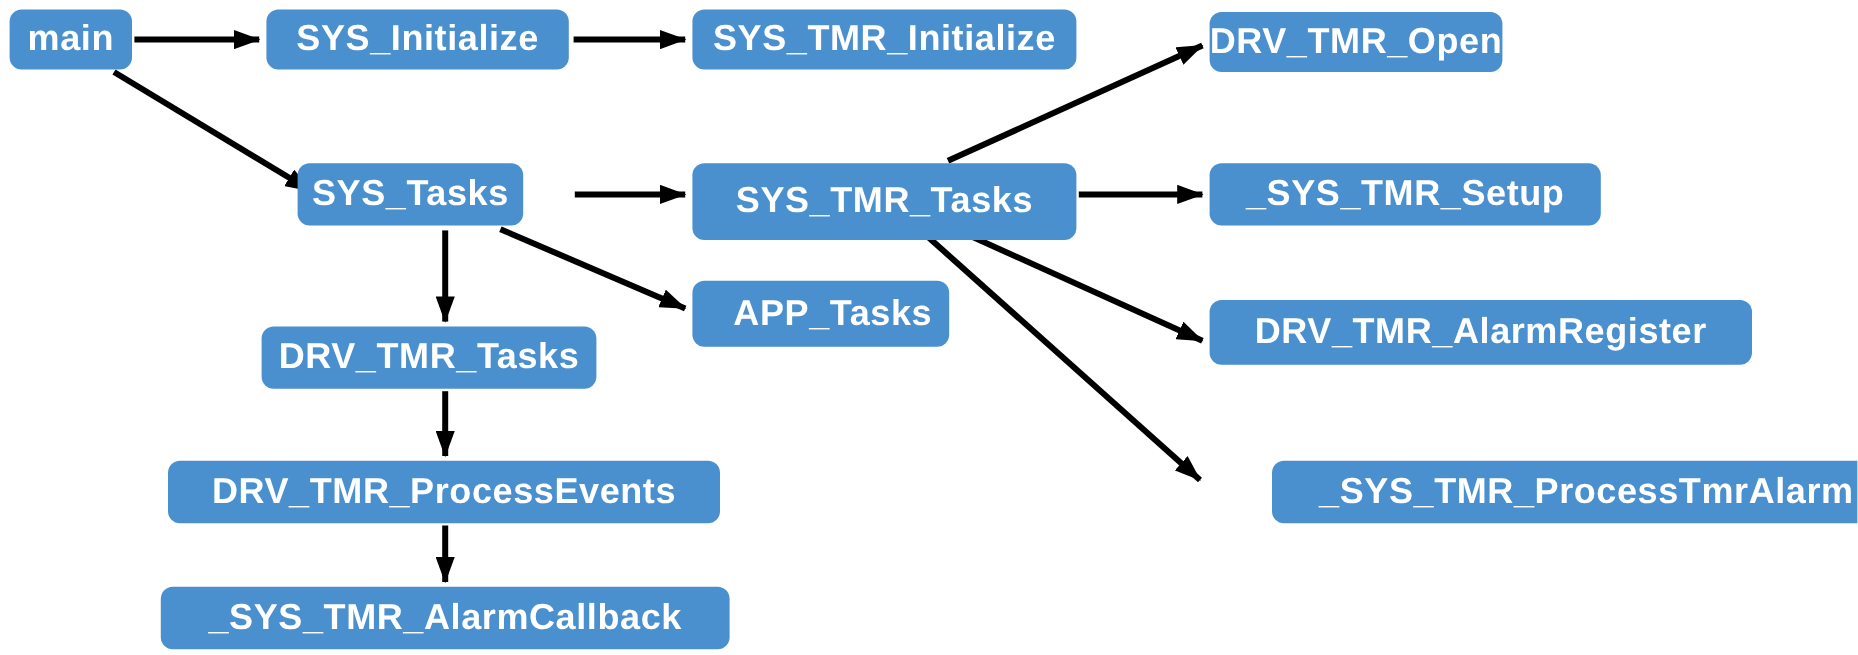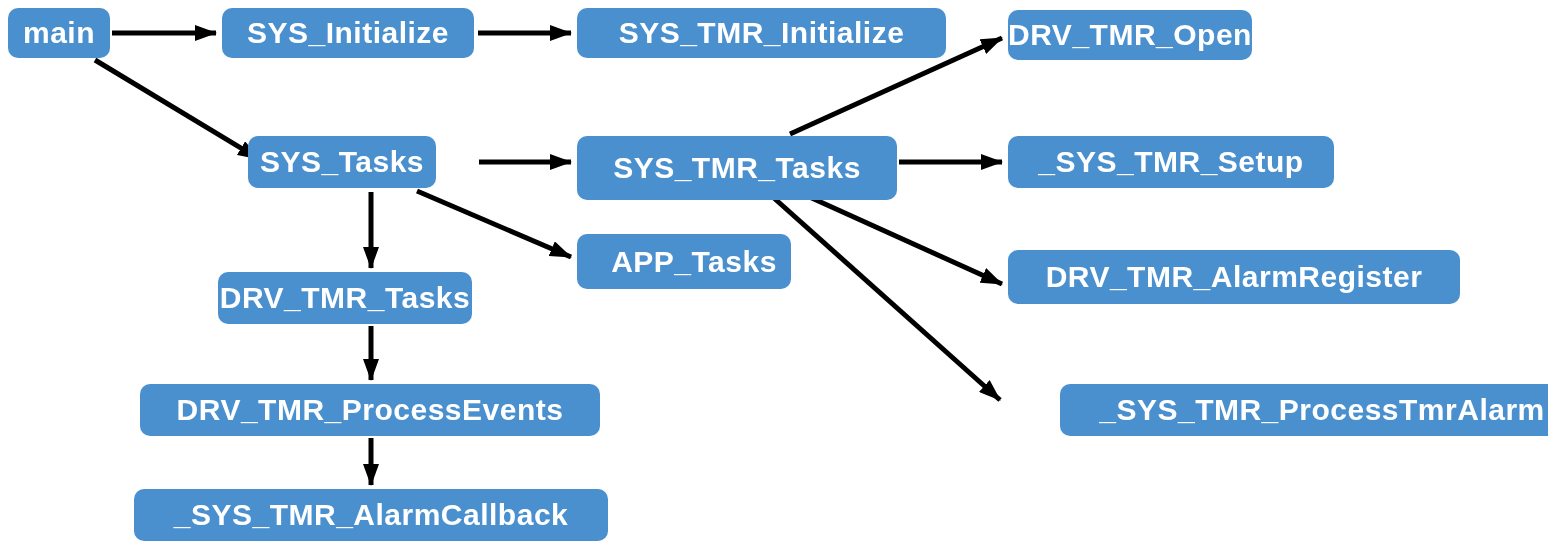--- a/index.html
+++ b/index.html
@@ -61,33 +61,33 @@
     <line x1="794" y1="190" x2="1002" y2="284" stroke="#000000" stroke-width="5" marker-end="url(#arrow)"></line>
     <line x1="765" y1="190" x2="1000" y2="400" stroke="#000000" stroke-width="5" marker-end="url(#arrow)"></line>
     <line x1="371" y1="326" x2="371" y2="380" stroke="#000000" stroke-width="5" marker-end="url(#arrow)"></line>
     <line x1="371" y1="438" x2="371" y2="485" stroke="#000000" stroke-width="5" marker-end="url(#arrow)"></line>
   </svg>
 
   <div class="node" style="left:8px;   top:8px;   width:102px; height:50px;">main</div>
 
   <div class="node" style="left:222px; top:8px;   width:252px; height:50px;">SYS_Initialize</div>
 
-  <div class="node" style="left:577px; top:8px;   width:369px; height:50px;">SYS_TMR_Initialize</div>
+  <div class="node" style="left:577px; top:8px;   width:320px; height:50px;">SYS_TMR_Initialize</div>
 
   <div class="node" style="left:1008px; top:10px; width:244px; height:50px;">DRV_TMR_Open</div>
 
   <div class="node" style="left:248px; top:136px; width:188px; height:52px;text-align:right;">SYS_Tasks</div>
 
   <div class="node" style="left:577px; top:136px; width:320px; height:64px;">SYS_TMR_Tasks</div>
 
   <div class="node" style="left:1008px; top:136px; width:326px; height:52px;">_SYS_TMR_Setup</div>
 
   <div class="node" style="left:577px; top:234px; width:214px; height:55px;padding-left:20px;">APP_Tasks</div>
 
-  <div class="node" style="left:218px; top:272px; width:254px; height:52px;">DRV_TMR_Tasks</div>
+  <div class="node" style="left:218px; top:272px; width:279px; height:52px;">DRV_TMR_Tasks</div>
 
   <div class="node" style="left:1008px; top:250px; width:452px; height:54px;">DRV_TMR_AlarmRegister</div>
 
   <div class="node" style="left:140px; top:384px; width:460px; height:52px;">DRV_TMR_ProcessEvents</div>
 
   <div class="node" style="left:1060px; top:384px; width:524px; height:52px;">_SYS_TMR_ProcessTmrAlarm</div>
 
   <div class="node" style="left:134px; top:489px; width:474px; height:52px;">_SYS_TMR_AlarmCallback</div>
 
 </div>

